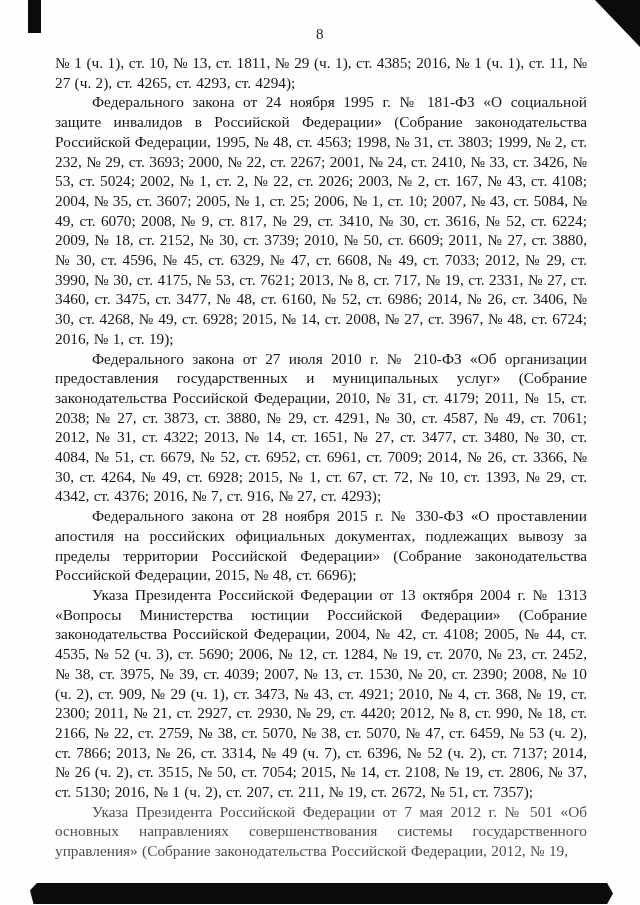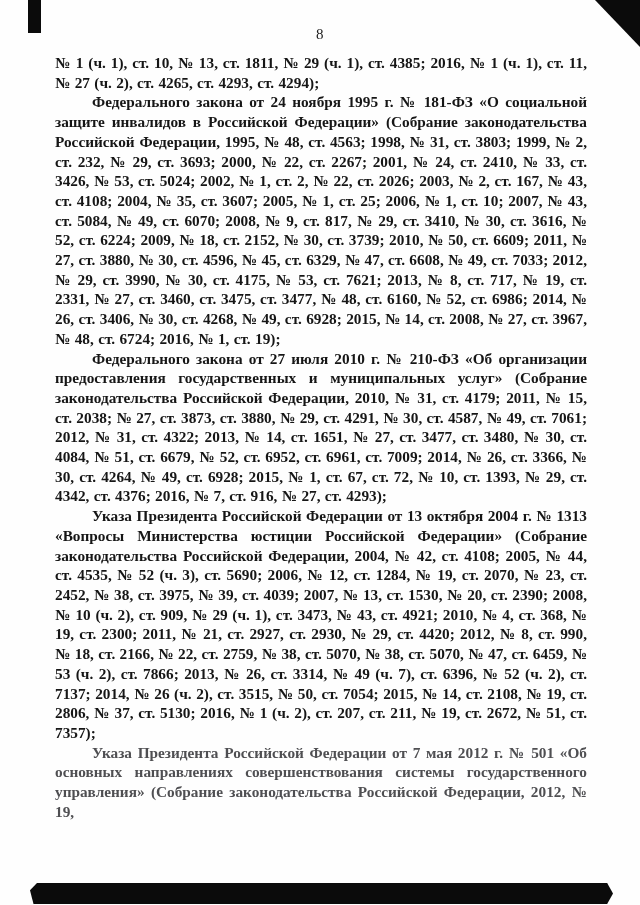--- a/index.html
+++ b/index.html
@@ -36,21 +36,20 @@
       width: 532px;
       font-size: 15.3px;
       line-height: 19.7px;
       color: #161616;
       text-align: justify;
       word-spacing: 0.5px;
     }
     .para {
       margin: 0;
       text-indent: 37px;
-      font-weight: bold;
     }
     .para.no-indent {
       text-indent: 0;
     }
     .para.faded {
       color: #4f4f52;
     }
     
     .artifact {
       position: absolute;
@@ -85,17 +84,18 @@
   <div class="artifact top-left-bar"></div>
   <div class="artifact top-right-triangle"></div>
   <div class="artifact bottom-bar"></div>
 
   <div class="page-number">8</div>
 
   <div class="content">
     <p class="para no-indent">№ 1 (ч. 1), ст. 10, № 13, ст. 1811, № 29 (ч. 1), ст. 4385; 2016, № 1 (ч. 1), ст. 11, № 27 (ч. 2), ст. 4265, ст. 4293, ст. 4294);</p>
     <p class="para">Федерального закона от 24 ноября 1995 г. № 181-ФЗ «О социальной защите инвалидов в Российской Федерации» (Собрание законодательства Российской Федерации, 1995, № 48, ст. 4563; 1998, № 31, ст. 3803; 1999, № 2, ст. 232, № 29, ст. 3693; 2000, № 22, ст. 2267; 2001, № 24, ст. 2410, № 33, ст. 3426, № 53, ст. 5024; 2002, № 1, ст. 2, № 22, ст. 2026; 2003, № 2, ст. 167, № 43, ст. 4108; 2004, № 35, ст. 3607; 2005, № 1, ст. 25; 2006, № 1, ст. 10; 2007, № 43, ст. 5084, № 49, ст. 6070; 2008, № 9, ст. 817, № 29, ст. 3410, № 30, ст. 3616, № 52, ст. 6224; 2009, № 18, ст. 2152, № 30, ст. 3739; 2010, № 50, ст. 6609; 2011, № 27, ст. 3880, № 30, ст. 4596, № 45, ст. 6329, № 47, ст. 6608, № 49, ст. 7033; 2012, № 29, ст. 3990, № 30, ст. 4175, № 53, ст. 7621; 2013, № 8, ст. 717, № 19, ст. 2331, № 27, ст. 3460, ст. 3475, ст. 3477, № 48, ст. 6160, № 52, ст. 6986; 2014, № 26, ст. 3406, № 30, ст. 4268, № 49, ст. 6928; 2015, № 14, ст. 2008, № 27, ст. 3967, № 48, ст. 6724; 2016, № 1, ст. 19);</p>
     <p class="para">Федерального закона от 27 июля 2010 г. № 210-ФЗ «Об организации предоставления государственных и муниципальных услуг» (Собрание законодательства Российской Федерации, 2010, № 31, ст. 4179; 2011, № 15, ст. 2038; № 27, ст. 3873, ст. 3880, № 29, ст. 4291, № 30, ст. 4587, № 49, ст. 7061; 2012, № 31, ст. 4322; 2013, № 14, ст. 1651, № 27, ст. 3477, ст. 3480, № 30, ст. 4084, № 51, ст. 6679, № 52, ст. 6952, ст. 6961, ст. 7009; 2014, № 26, ст. 3366, № 30, ст. 4264, № 49, ст. 6928; 2015, № 1, ст. 67, ст. 72, № 10, ст. 1393, № 29, ст. 4342, ст. 4376; 2016, № 7, ст. 916, № 27, ст. 4293);</p>
+    <p class="para">Федерального закона от 28 ноября 2015 г. № 330-ФЗ «О проставлении апостиля на российских официальных документах, подлежащих вывозу за пределы территории Российской Федерации» (Собрание законодательства Российской Федерации, 2015, № 48, ст. 6696);</p>
     <p class="para">Указа Президента Российской Федерации от 13 октября 2004 г. № 1313 «Вопросы Министерства юстиции Российской Федерации» (Собрание законодательства Российской Федерации, 2004, № 42, ст. 4108; 2005, № 44, ст. 4535, № 52 (ч. 3), ст. 5690; 2006, № 12, ст. 1284, № 19, ст. 2070, № 23, ст. 2452, № 38, ст. 3975, № 39, ст. 4039; 2007, № 13, ст. 1530, № 20, ст. 2390; 2008, № 10 (ч. 2), ст. 909, № 29 (ч. 1), ст. 3473, № 43, ст. 4921; 2010, № 4, ст. 368, № 19, ст. 2300; 2011, № 21, ст. 2927, ст. 2930, № 29, ст. 4420; 2012, № 8, ст. 990, № 18, ст. 2166, № 22, ст. 2759, № 38, ст. 5070, № 38, ст. 5070, № 47, ст. 6459, № 53 (ч. 2), ст. 7866; 2013, № 26, ст. 3314, № 49 (ч. 7), ст. 6396, № 52 (ч. 2), ст. 7137; 2014, № 26 (ч. 2), ст. 3515, № 50, ст. 7054; 2015, № 14, ст. 2108, № 19, ст. 2806, № 37, ст. 5130; 2016, № 1 (ч. 2), ст. 207, ст. 211, № 19, ст. 2672, № 51, ст. 7357);</p>
     <p class="para faded">Указа Президента Российской Федерации от 7 мая 2012 г. № 501 «Об основных направлениях совершенствования системы государственного управления» (Собрание законодательства Российской Федерации, 2012, № 19,</p>
   </div>
 
 </div>
 
 </body></html>

